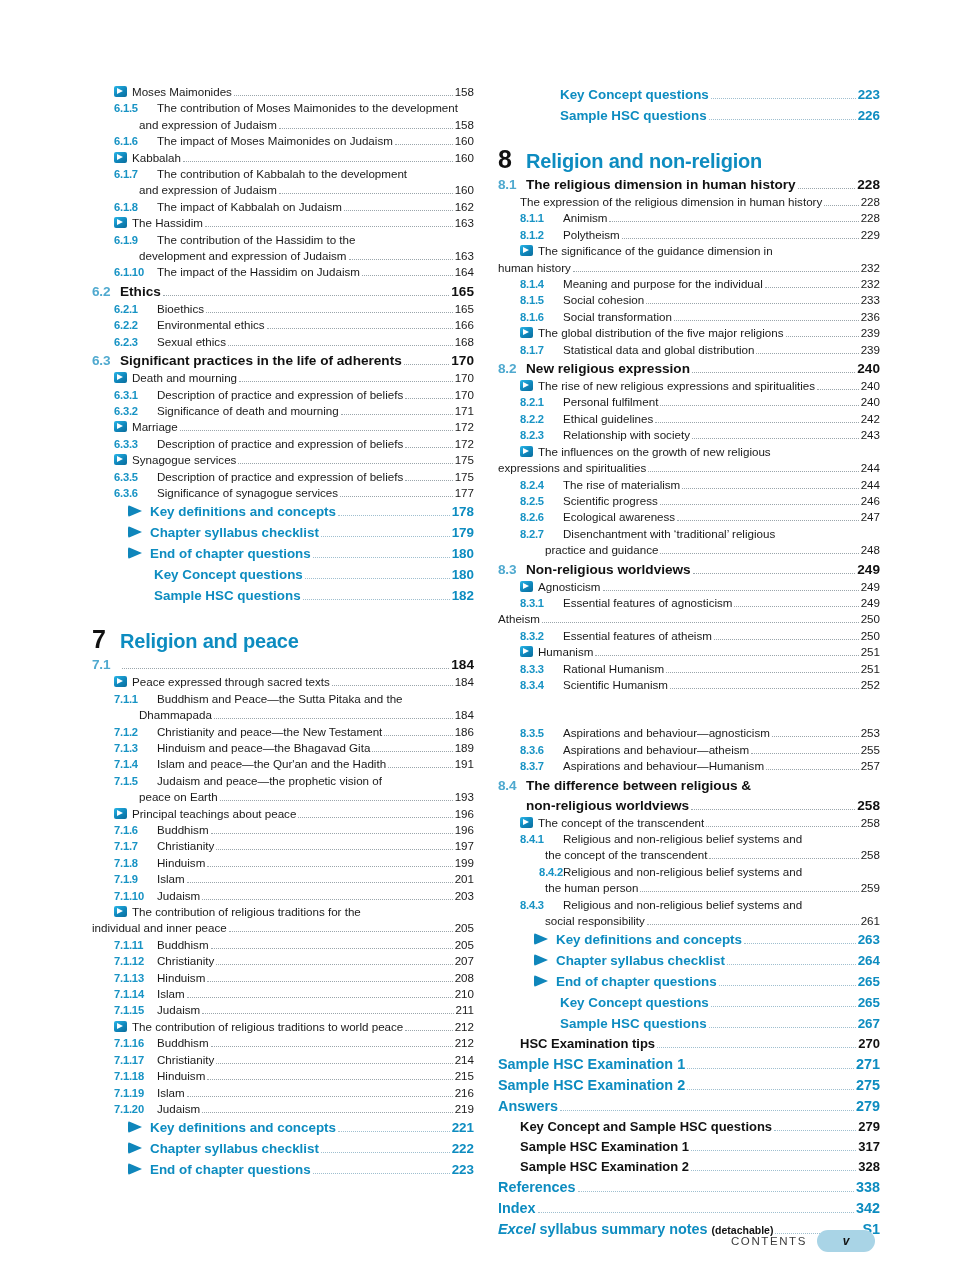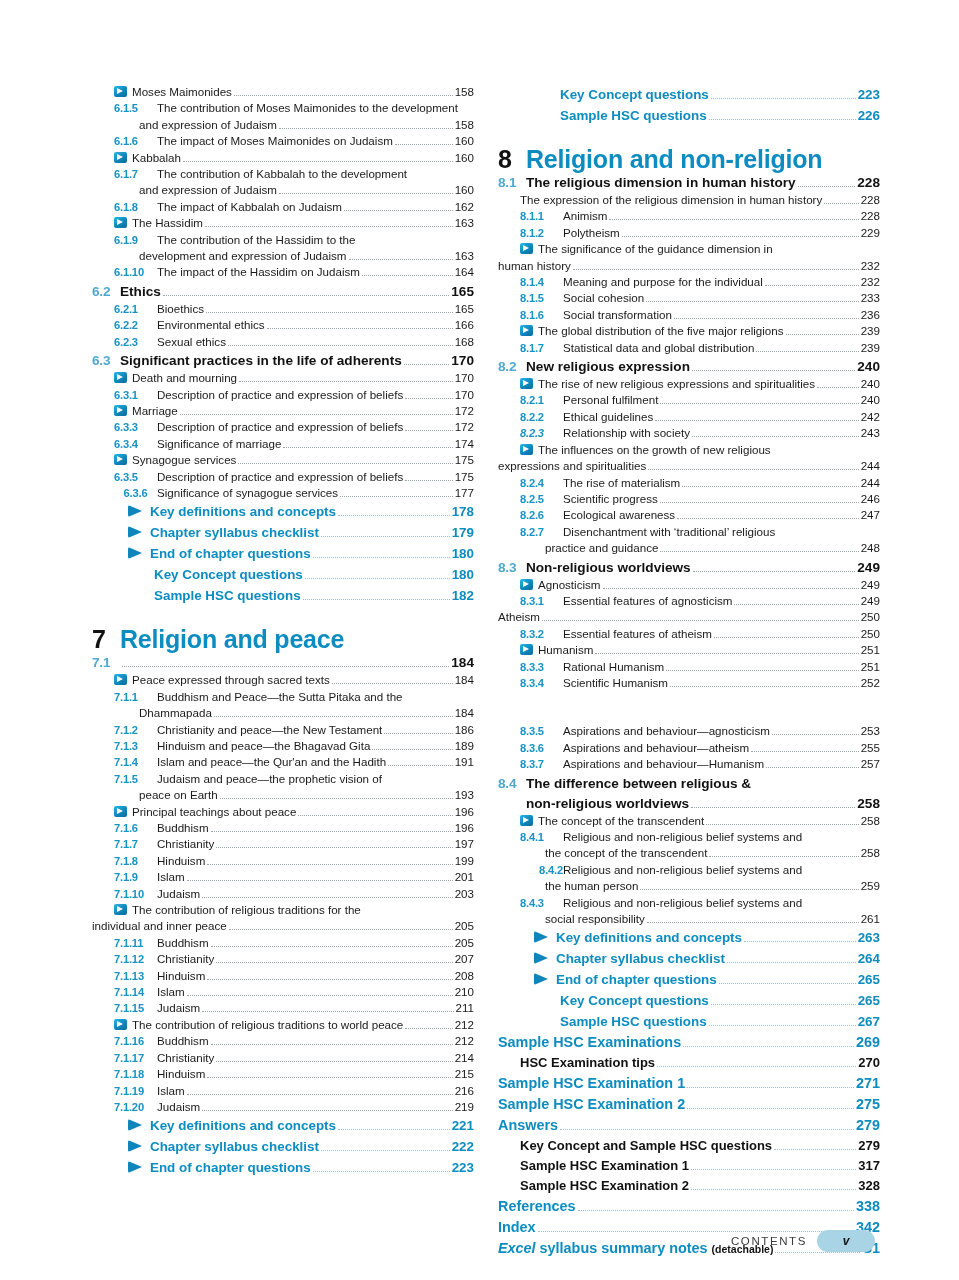--- a/index.html
+++ b/index.html
@@ -150,21 +150,21 @@
     margin-bottom: 1px;
   }
   .chapter .cnum {
     width: 28px;
     font-size: 25px;
     font-weight: bold;
     color: #111111;
     line-height: 26px;
   }
   .chapter .ctitle {
-    font-size: 25px;
+    font-size: 20px;
     font-weight: bold;
     color: #0d8cc0;
     line-height: 26px;
     letter-spacing: -0.2px;
   }
 
   
   .r-blue {
     font-size: 13.4px;
     line-height: 21px;
@@ -339,51 +339,51 @@
           <span class="dots"></span>
           <span class="pg">170</span>
         </div>
         <div class="row pad-l1">
           <span class="num ind-num" style="width: 43px;">6.3.1</span>
           <span class="txt">Description of practice and expression of beliefs</span>
           <span class="dots"></span>
           <span class="pg">170</span>
         </div>
         <div class="row pad-l1">
+          <span class="num ind-num" style="width: 43px;">6.3.2</span>
+          <span class="txt">Significance of death and mourning</span>
+          <span class="dots"></span>
+          <span class="pg">171</span>
+        </div>
+        <div class="row pad-l1">
           <span class="bullet"></span>
           <span class="txt">Marriage</span>
           <span class="dots"></span>
           <span class="pg">172</span>
         </div>
         <div class="row pad-l1">
           <span class="num ind-num" style="width: 43px;">6.3.3</span>
           <span class="txt">Description of practice and expression of beliefs</span>
           <span class="dots"></span>
           <span class="pg">172</span>
         </div>
         <div class="row pad-l1">
-          <span class="num ind-num" style="width: 43px;">6.3.4</span>
-          <span class="txt">Significance of marriage</span>
-          <span class="dots"></span>
-          <span class="pg">174</span>
-        </div>
-        <div class="row pad-l1">
           <span class="bullet"></span>
           <span class="txt">Synagogue services</span>
           <span class="dots"></span>
           <span class="pg">175</span>
         </div>
         <div class="row pad-l1">
           <span class="num ind-num" style="width: 43px;">6.3.5</span>
           <span class="txt">Description of practice and expression of beliefs</span>
           <span class="dots"></span>
           <span class="pg">175</span>
         </div>
         <div class="row pad-l1">
-          <span class="num ind-num" style="width: 43px; text-align: center;">6.3.6</span>
+          <span class="num ind-num" style="width: 43px;">6.3.6</span>
           <span class="txt">Significance of synagogue services</span>
           <span class="dots"></span>
           <span class="pg">177</span>
         </div>
         <div class="row r-blue pad-l4">
           <span class="bullet-big"></span>
           <span class="txt">Key definitions and concepts</span>
           <span class="dots"></span>
           <span class="pg">178</span>
         </div>
@@ -685,21 +685,21 @@
           <span class="dots"></span>
           <span class="pg">240</span>
         </div>
         <div class="row pad-l1">
           <span class="num ind-num" style="width: 43px;">8.2.2</span>
           <span class="txt">Ethical guidelines</span>
           <span class="dots"></span>
           <span class="pg">242</span>
         </div>
         <div class="row pad-l1">
-          <span class="num ind-num" style="width: 43px; font-style: italic;">8.2.3</span>
+          <span class="num ind-num" style="width: 43px;">8.2.3</span>
           <span class="txt">Relationship with society</span>
           <span class="dots"></span>
           <span class="pg">243</span>
         </div>
         <div class="row pad-l1">
           <span class="bullet"></span>
           <span class="txt">The influences on the growth of new religious</span>
         </div>
         <div class="row pad-l0">
           <span class="txt">expressions and spiritualities</span>
@@ -861,25 +861,20 @@
         </div>
         <div class="row r-blue pad-l3">
           <span class="txt">Key Concept questions</span>
           <span class="dots"></span>
           <span class="pg">265</span>
         </div>
         <div class="row r-blue pad-l3">
           <span class="txt">Sample HSC questions</span>
           <span class="dots"></span>
           <span class="pg">267</span>
-        </div>
-        <div class="row r-back pad-l0">
-          <span class="txt">Sample HSC Examinations</span>
-          <span class="dots"></span>
-          <span class="pg">269</span>
         </div>
         <div class="row r-backsub pad-l1">
           <span class="txt">HSC Examination tips</span>
           <span class="dots"></span>
           <span class="pg">270</span>
         </div>
         <div class="row r-back pad-l0">
           <span class="txt">Sample HSC Examination 1</span>
           <span class="dots"></span>
           <span class="pg">271</span>

